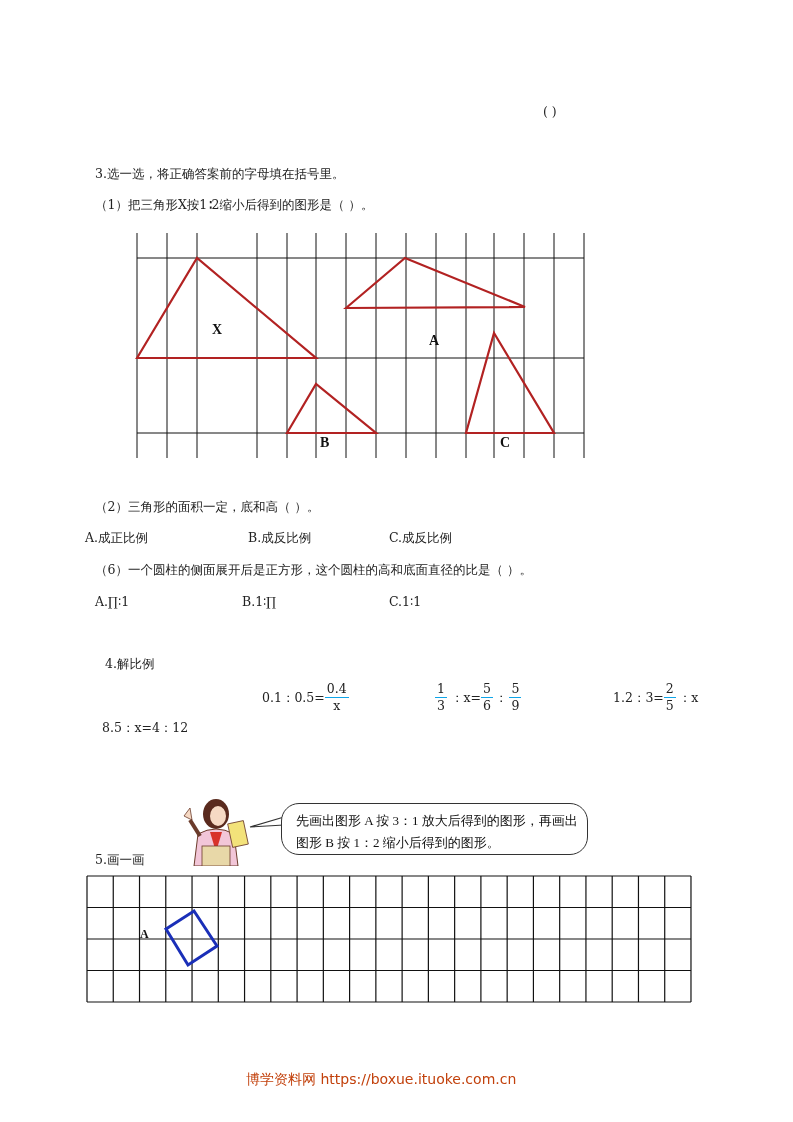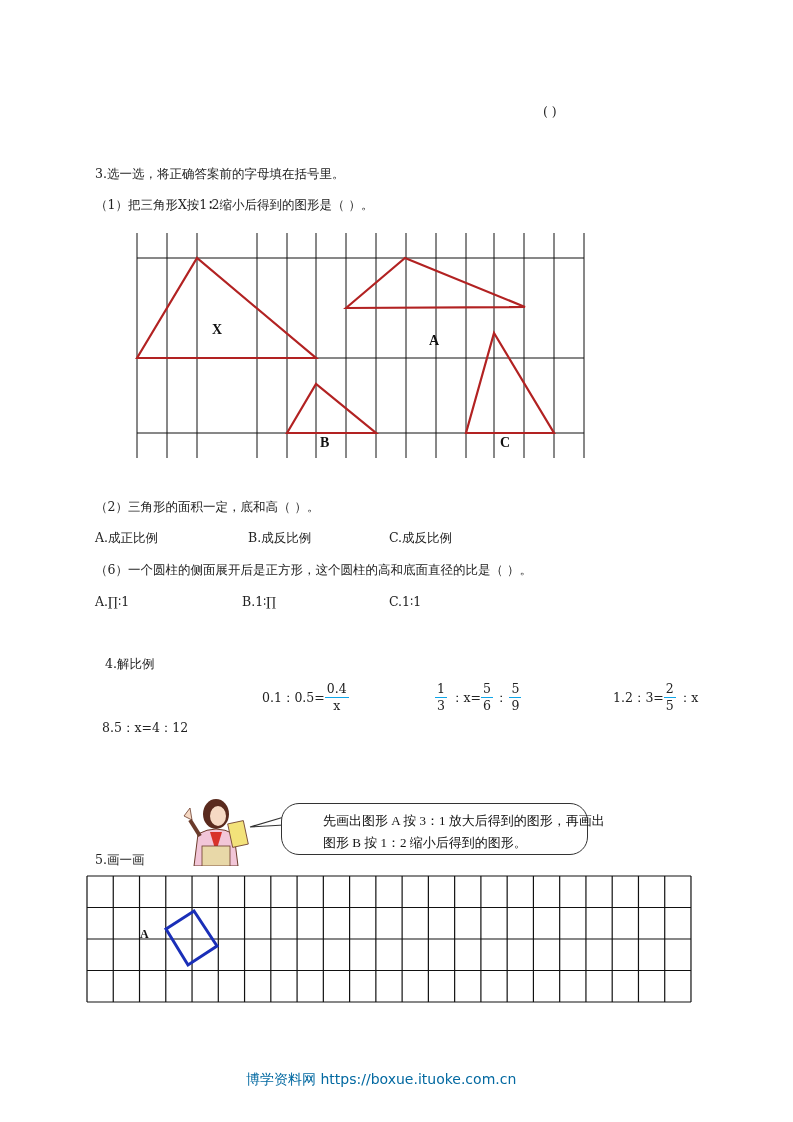--- a/index.html
+++ b/index.html
@@ -7,22 +7,22 @@
          font-family: "DejaVu Serif", "Liberation Serif", serif; color: #222; }
   .abs { position: absolute; white-space: nowrap; }
   .t { font-size: 12.5px; line-height: 16px; }
   .bold-serif { font-family: "Liberation Serif", serif; font-weight: bold; font-size: 14px; color: #111; }
   .frac { display: inline-flex; flex-direction: column; align-items: center; vertical-align: middle; line-height: 16px; }
   .frac .num { border-bottom: 1px solid #0ea5e9; padding: 0 2px; }
   .frac .den { padding: 0 2px; }
   .bubble { position: absolute; left: 281px; top: 803px; width: 305px; height: 50px;
             border: 1.5px solid #333; border-radius: 18px; background: #fff; }
   .bubble-text { position: absolute; left: 296px; top: 810px; font-family: "Liberation Serif", serif;
-                 font-size: 13px; line-height: 22px; color: #111; white-space: normal; width: 285px; margin-left: 27px; }
-  .footer { font-family: "DejaVu Sans", sans-serif; font-size: 14px; color: #0369a1; }
+                 font-size: 13px; line-height: 22px; color: #111; white-space: normal; width: 285px; }
+  .footer { font-family: "DejaVu Sans", sans-serif; font-size: 14px; color: #c2410c; }
 </style>
 </head>
 <body>
 
 <div class="abs t" style="left:543px; top:104px;">(      )</div>
 
 <div class="abs t" style="left:95px; top:166px;">3.选一选，将正确答案前的字母填在括号里。</div>
 <div class="abs t" style="left:95px; top:197px;">（1）把三角形X按1∶2缩小后得到的图形是（          ）。</div>
 
 <svg class="abs" style="left:0; top:0;" width="793" height="480" id="fig3">
@@ -54,21 +54,21 @@
     </g>
 </svg>
 <div id="fig3-labels">
     <div class="abs bold-serif" style="left: 212px; top: 322px;">X</div>
     <div class="abs bold-serif" style="left: 429px; top: 333px;">A</div>
     <div class="abs bold-serif" style="left: 320px; top: 435px;">B</div>
     <div class="abs bold-serif" style="left: 500px; top: 435px;">C</div>
   </div>
 
 <div class="abs t" style="left:95px; top:499px;">（2）三角形的面积一定，底和高（      ）。</div>
-<div class="abs t" style="left:95px; top:530px;">A.成正比例</div>
+<div class="abs t" style="left:85px; top:530px;">A.成正比例</div>
 <div class="abs t" style="left:248px; top:530px;">B.成反比例</div>
 <div class="abs t" style="left:389px; top:530px;">C.成反比例</div>
 
 <div class="abs t" style="left:95px; top:562px;">（6）一个圆柱的侧面展开后是正方形，这个圆柱的高和底面直径的比是（      ）。</div>
 <div class="abs t" style="left:95px; top:594px;">A.∏∶1</div>
 <div class="abs t" style="left:242px; top:594px;">B.1∶∏</div>
 <div class="abs t" style="left:389px; top:594px;">C.1∶1</div>
 
 <div class="abs t" style="left:95px; top:656px;margin-left:10px;">4.解比例</div>
 

